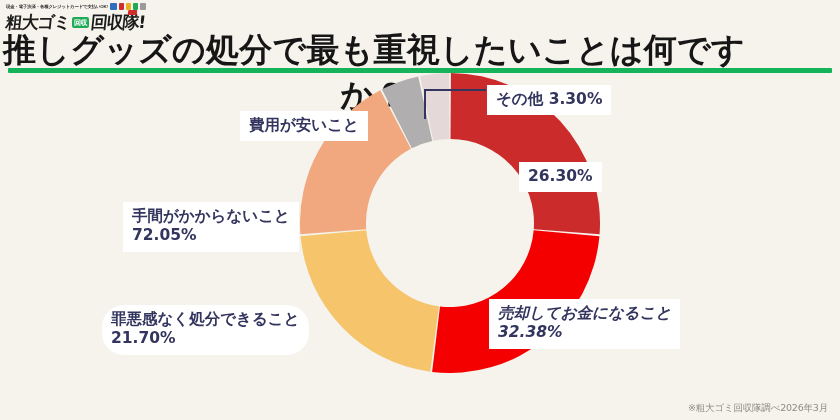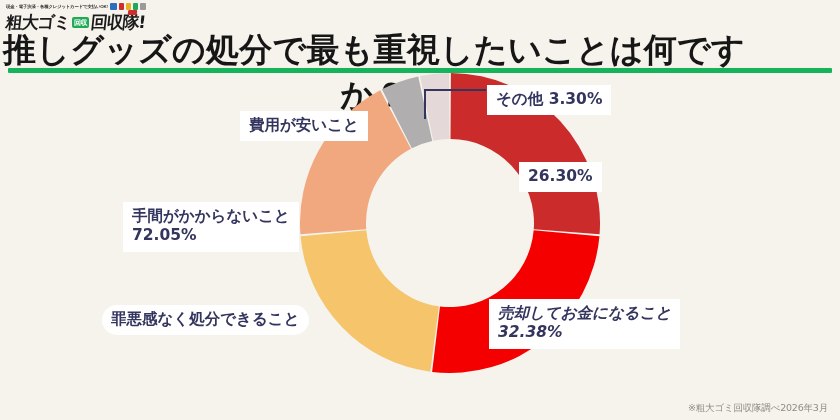--- a/index.html
+++ b/index.html
@@ -239,20 +239,21 @@
     <span class="pct">26.30%</span>
   </div>
 
   <div class="callout" id="callout-sell">
     <span>売却してお金になること</span>
     <span class="pct">32.38%</span>
   </div>
 
   <div class="callout" id="callout-guilt">
     <span>罪悪感なく処分できること</span>
+    <span class="pct">21.70%</span>
   </div>
 
   <div class="callout" id="callout-effort">
     <span>手間がかからないこと</span>
     <span class="pct">72.05%</span>
   </div>
 
   <div class="callout" id="callout-cost">
     <span>費用が安いこと</span>
   </div>

